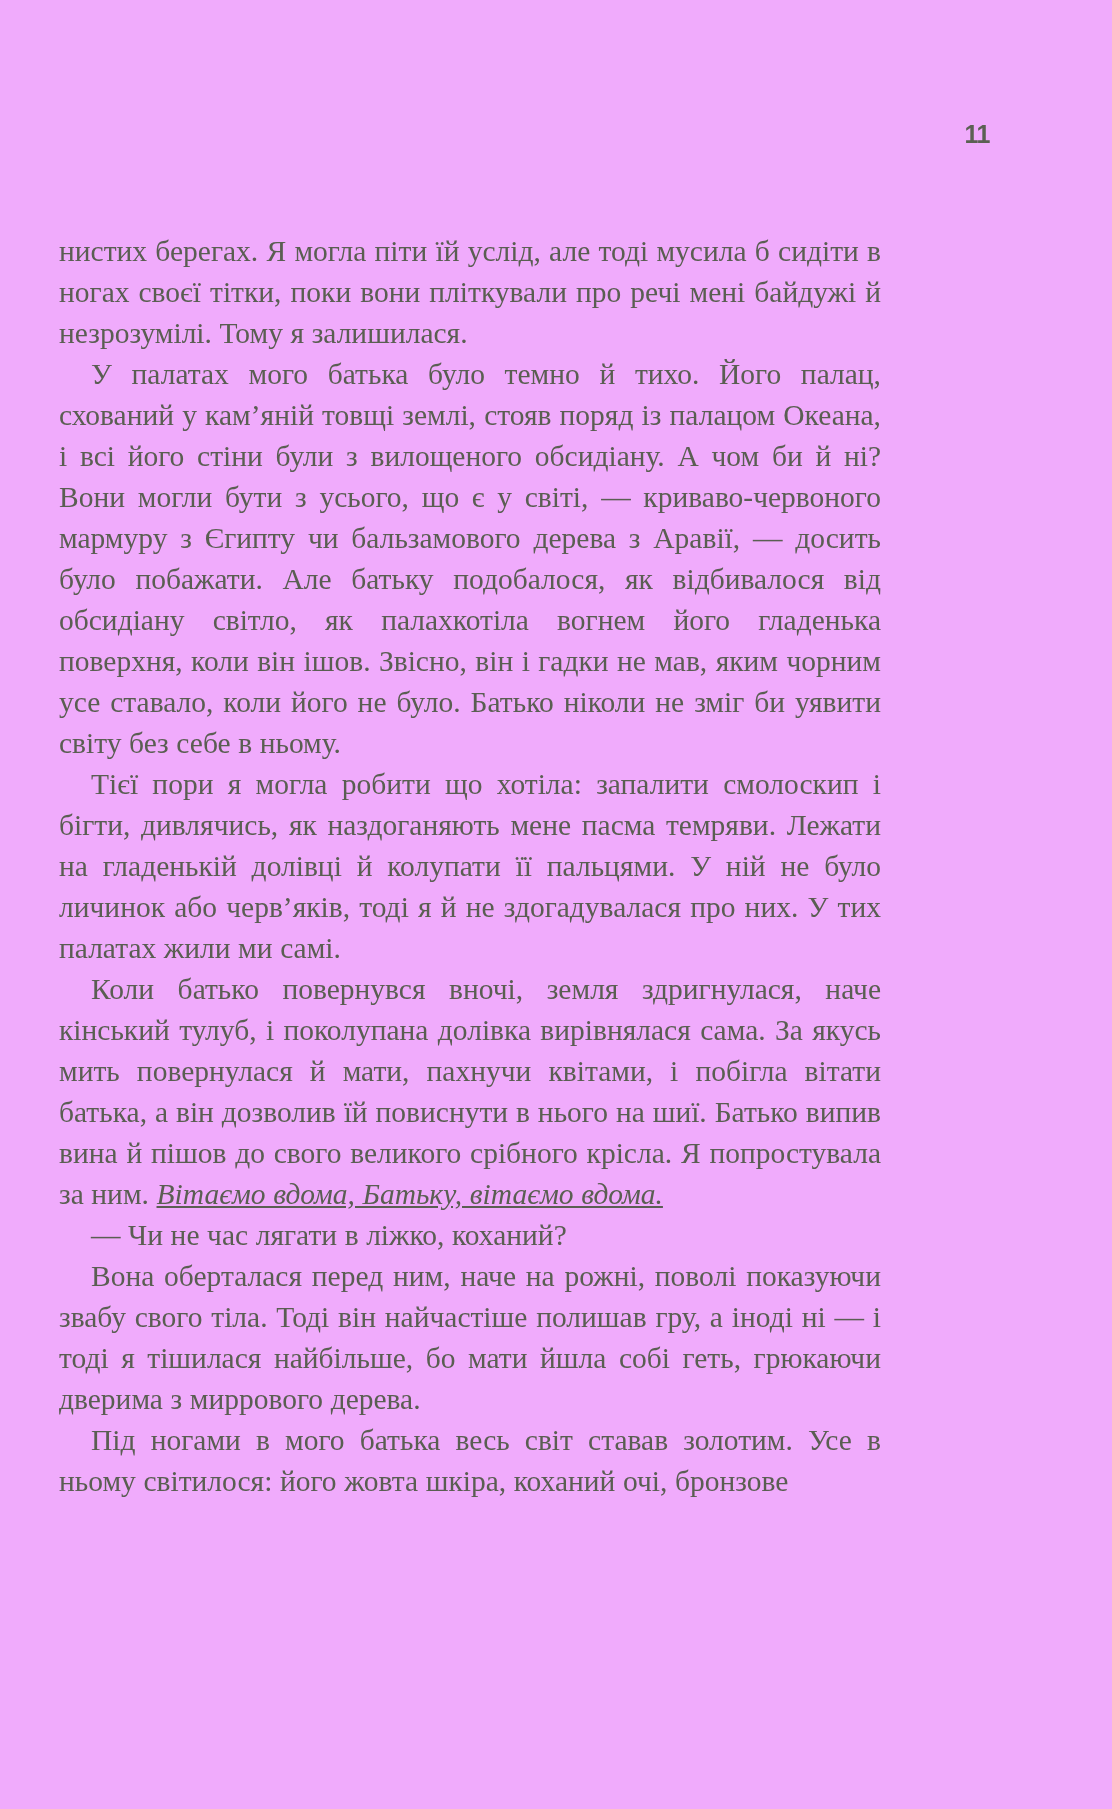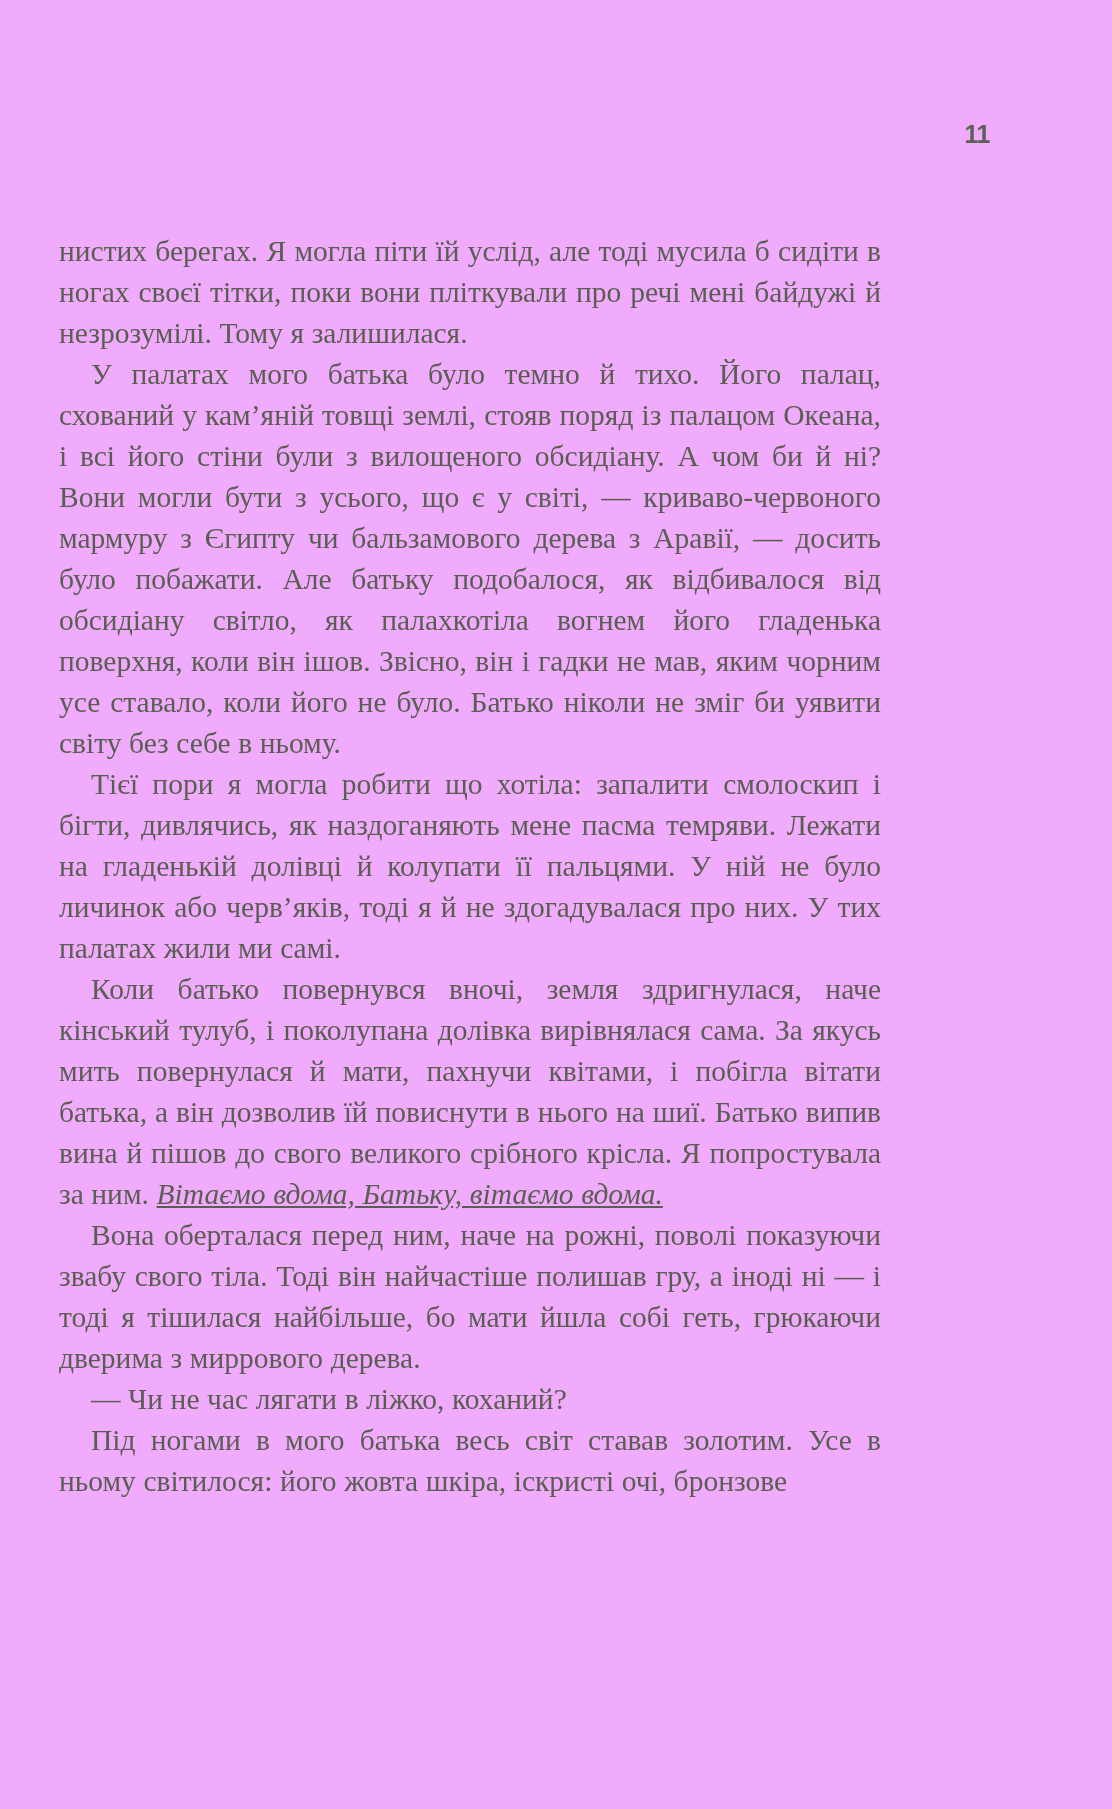--- a/index.html
+++ b/index.html
@@ -84,20 +84,20 @@
 
     <p class="para continuation">нистих берегах. Я могла піти їй услід, але тоді мусила б сидіти в ногах своєї тітки, поки вони пліткували про речі мені байдужі й незрозумілі. Тому я залишилася.</p>
 
     <p class="para">У палатах мого батька було темно й тихо. Його палац, схований у кам’яній товщі землі, стояв поряд із палацом Океана, і всі його стіни були з вилощеного обсидіану. А чом би й ні? Вони могли бути з усього, що є у світі, — криваво-червоного мармуру з Єгипту чи бальзамового дерева з Аравії, — досить було побажати. Але батьку подобалося, як відбивалося від обсидіану світло, як палахкотіла вогнем його гладенька поверхня, коли він ішов. Звісно, він і гадки не мав, яким чорним усе ставало, коли його не було. Батько ніколи не зміг би уявити світу без себе в ньому.</p>
 
     <p class="para">Тієї пори я могла робити що хотіла: запалити смолоскип і бігти, дивлячись, як наздоганяють мене пасма темряви. Лежати на гладенькій долівці й колупати її пальцями. У ній не було личинок або черв’яків, тоді я й не здогадувалася про них. У тих палатах жили ми самі.</p>
 
     <p class="para"><span>Коли батько повернувся вночі, земля здригнулася, наче кінський тулуб, і поколупана долівка вирівнялася сама. За якусь мить повернулася й мати, пахнучи квітами, і побігла вітати батька, а він дозволив їй повиснути в нього на шиї. Батько випив вина й пішов до свого великого срібного крісла. Я попростувала за ним. </span><em class="ital">Вітаємо вдома, Батьку, вітаємо вдома.</em></p>
 
 
+    <p class="para dialogue">— Чи не час лягати в ліжко, коханий?</p>
+
     <p class="para">Вона оберталася перед ним, наче на рожні, поволі показуючи звабу свого тіла. Тоді він найчастіше полишав гру, а іноді ні — і тоді я тішилася найбільше, бо мати йшла собі геть, грюкаючи дверима з миррового дерева.</p>
 
-    <p class="para dialogue">— Чи не час лягати в ліжко, коханий?</p>
-
-    <p class="para">Під ногами в мого батька весь світ ставав золотим. Усе в ньому світилося: його жовта шкіра, іскристі очі, бронзове</p>
+    <p class="para">Під ногами в мого батька весь світ ставав золотим. Усе в ньому світилося: його жовта шкіра, коханий очі, бронзове</p>
 
   </div>
 </div>
 
 </body></html>

